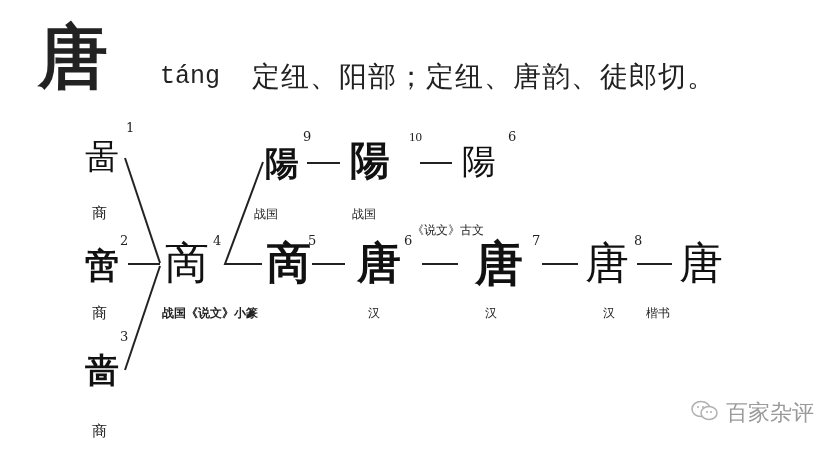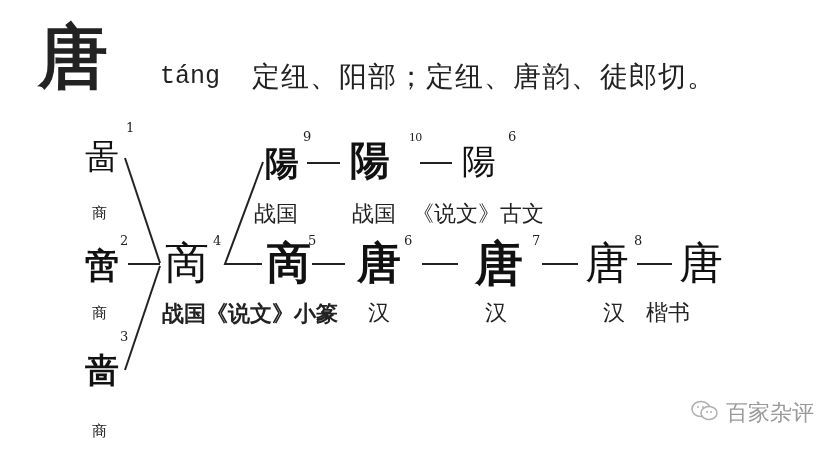--- a/index.html
+++ b/index.html
@@ -6,21 +6,21 @@
   body { width: 826px; height: 451px; position: relative; overflow: hidden;
          font-family: "DejaVu Serif", "Liberation Serif", serif; color: #1a1a1a; }
   .abs { position: absolute; }
   .headchar { left: 38px; top: 22px; font-size: 70px; line-height: 70px; font-weight: bold; color:#222; }
   .pinyin { left: 160px; top: 62px; font-family: Liberation Mono, monospace; font-size: 25px; color:#222; }
   .fanqie { left: 252px; top: 58px; font-size: 28px; letter-spacing: 1px; color:#222; }
   .glyph { font-size: 44px; line-height: 46px; font-weight: bold; text-align: center; width: 54px; color:#111; }
   .glyph.small { font-size: 34px; width: 40px; }
   .glyph.light { font-weight: normal; }
   .num { font-size: 13px; line-height: 13px; color:#222; }
-  .lbl { font-size: 22px; line-height: 20px; color:#222; white-space: nowrap; }
+  .lbl { font-size: 12px; line-height: 20px; color:#222; white-space: nowrap; }
   .lbl.small { font-size: 15px; }
   svg.lines { position: absolute; left: 0; top: 0; }
   .wm { left: 690px; top: 398px; display: flex; align-items: center; gap: 6px; color: #9a9a9a;
         font-family: "DejaVu Sans", "Liberation Sans", sans-serif; font-size: 22px; }
 </style>
 </head>
 <body>
 
 <div class="abs headchar">唐</div>
 <div class="abs pinyin">táng</div>
@@ -62,21 +62,21 @@
 <div class="abs glyph small" style="left:262px; top:140px;">陽</div>
 <div class="abs num" style="left:303px; top:130px;">9</div>
 <div class="abs lbl" style="left:254px; top:204px;">战国</div>
 
 <div class="abs glyph small" style="left:350px; top:137px; font-size:40px;">陽</div>
 <div class="abs num" style="left:409px; top:130px;font-family:Liberation Serif, serif;">10</div>
 <div class="abs lbl" style="left:352px; top:204px;">战国</div>
 
 <div class="abs glyph small light" style="left:459px; top:138px;">陽</div>
 <div class="abs num" style="left:508px; top:130px;">6</div>
-<div class="abs lbl" style="left:412px; top:204px;">《说文》古文</div>
+<div class="abs lbl" style="left:412px; top:220px;">《说文》古文</div>
 
 <div class="abs glyph light" style="left:160px; top:240px;">啇</div>
 <div class="abs num" style="left:213px; top:234px;">4</div>
 <div class="abs lbl" style="left:162px; top:303px;font-weight:bold;">战国《说文》小篆</div>
 
 <div class="abs glyph" style="left:262px; top:240px;">啇</div>
 <div class="abs num" style="left:308px; top:234px;">5</div>
 
 <div class="abs glyph" style="left:352px; top:240px;">唐</div>
 <div class="abs num" style="left:404px; top:234px;">6</div>

